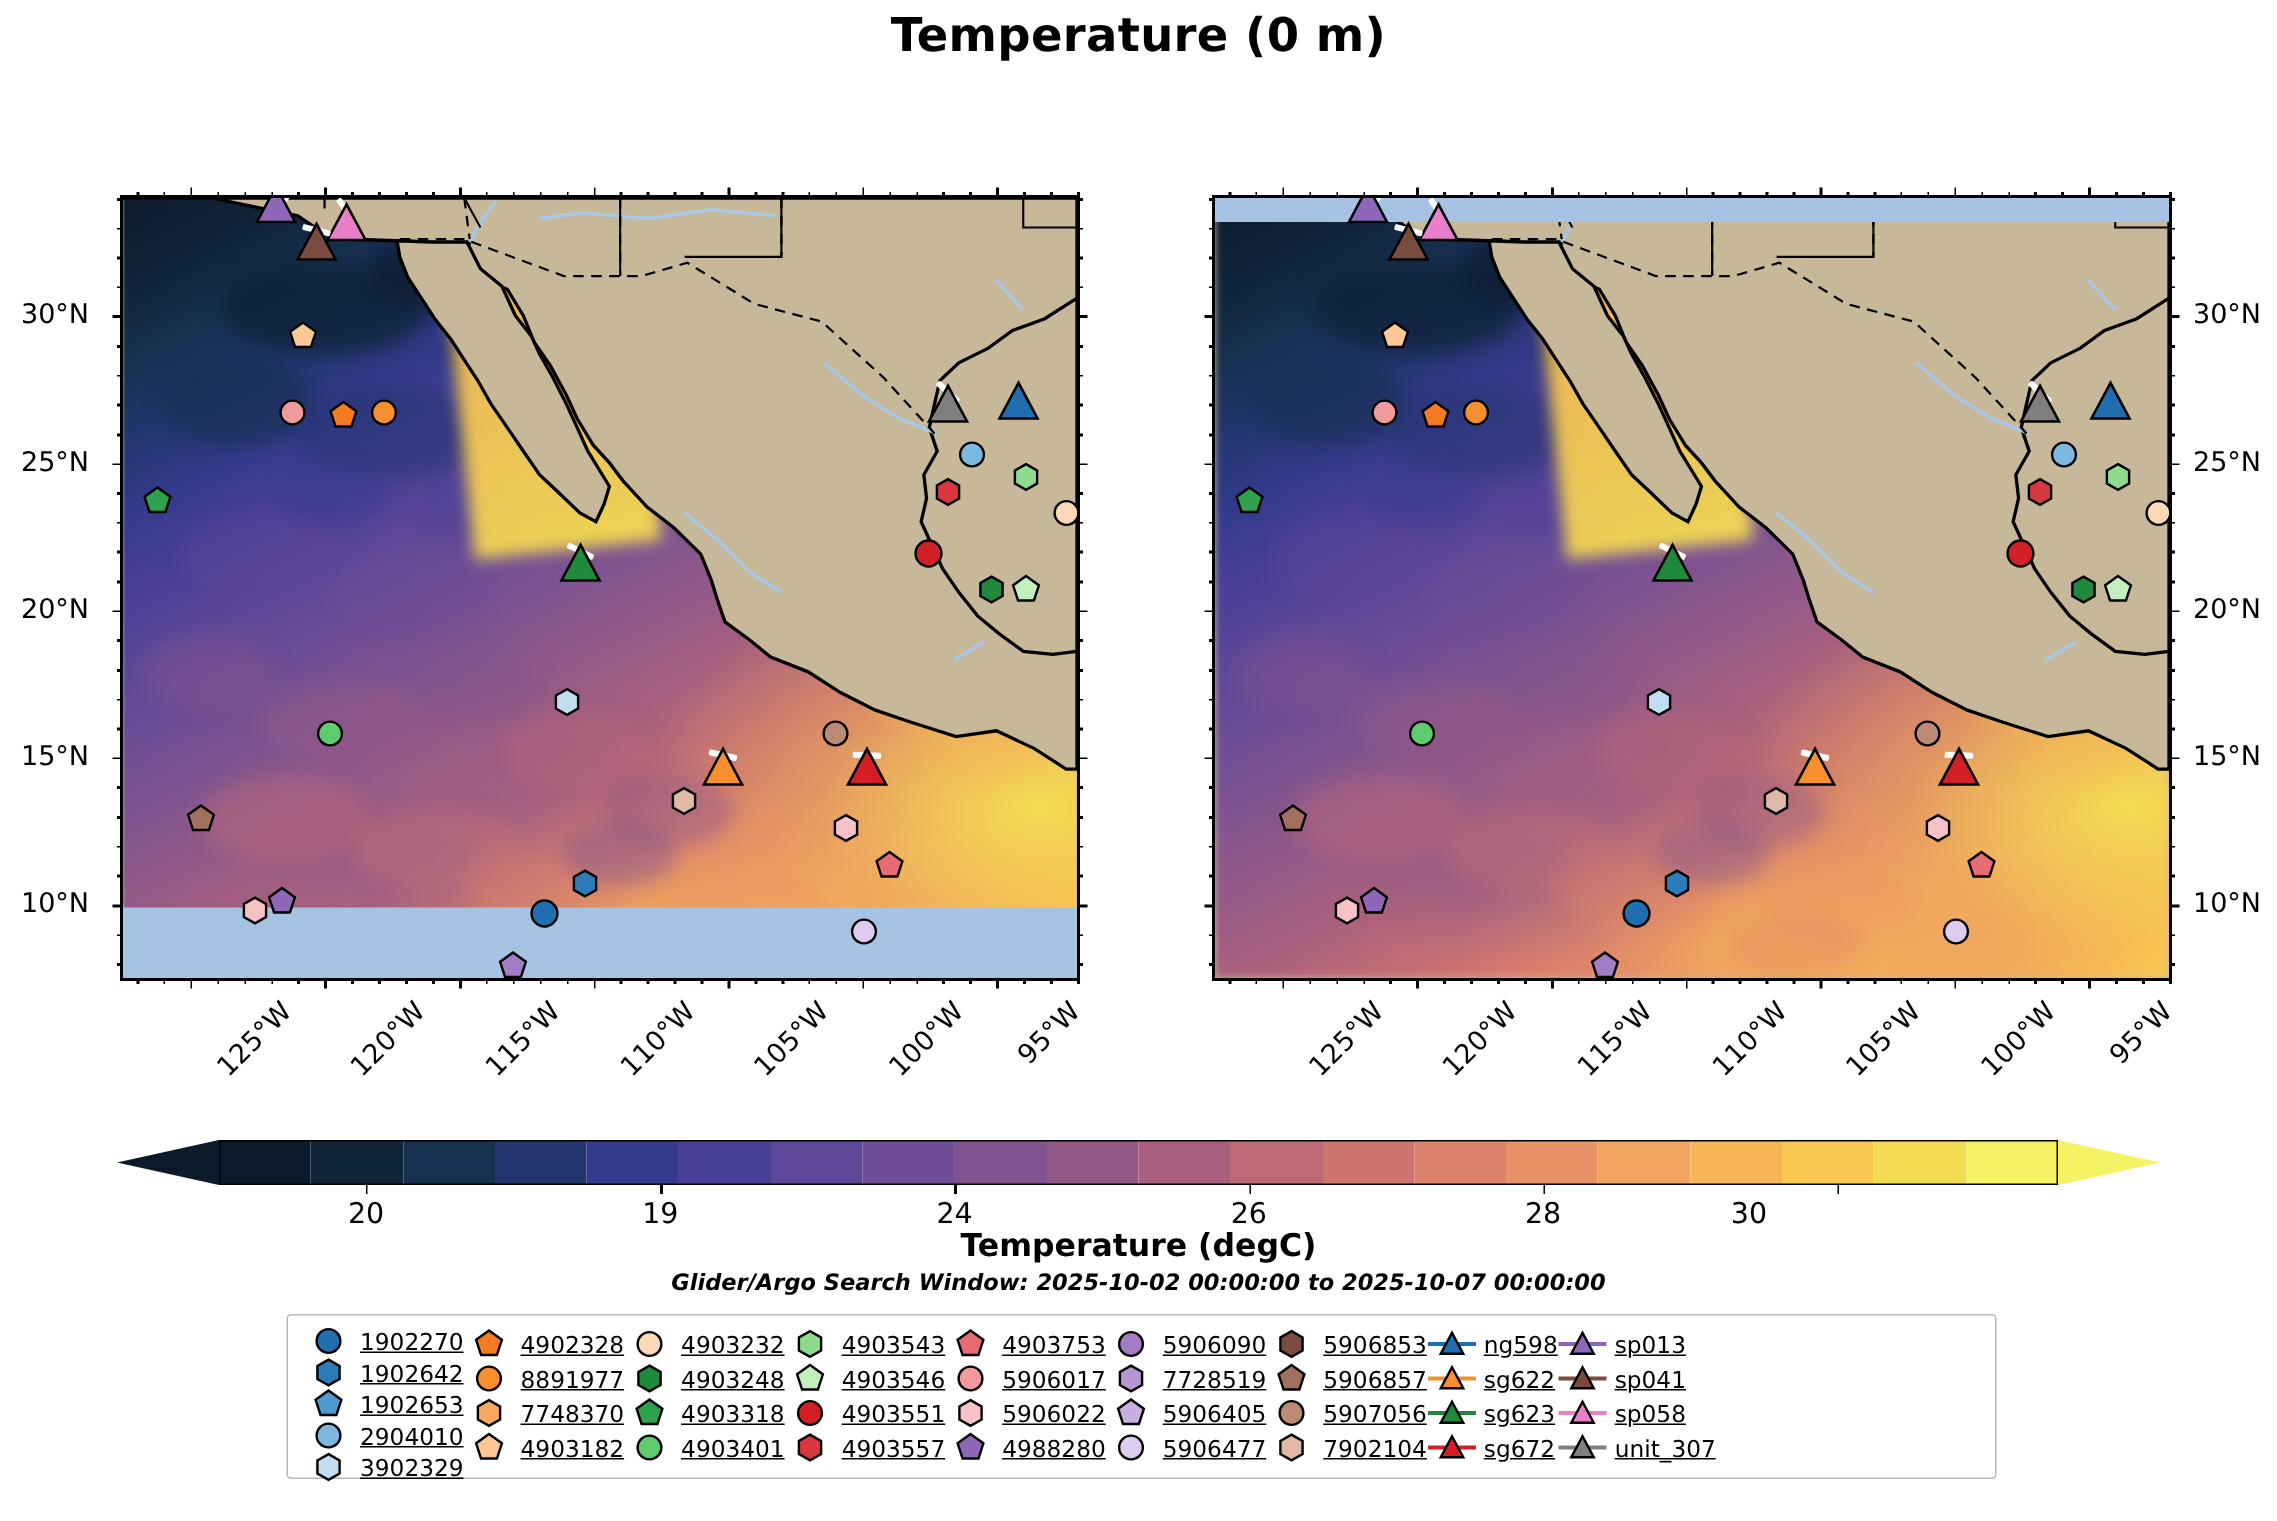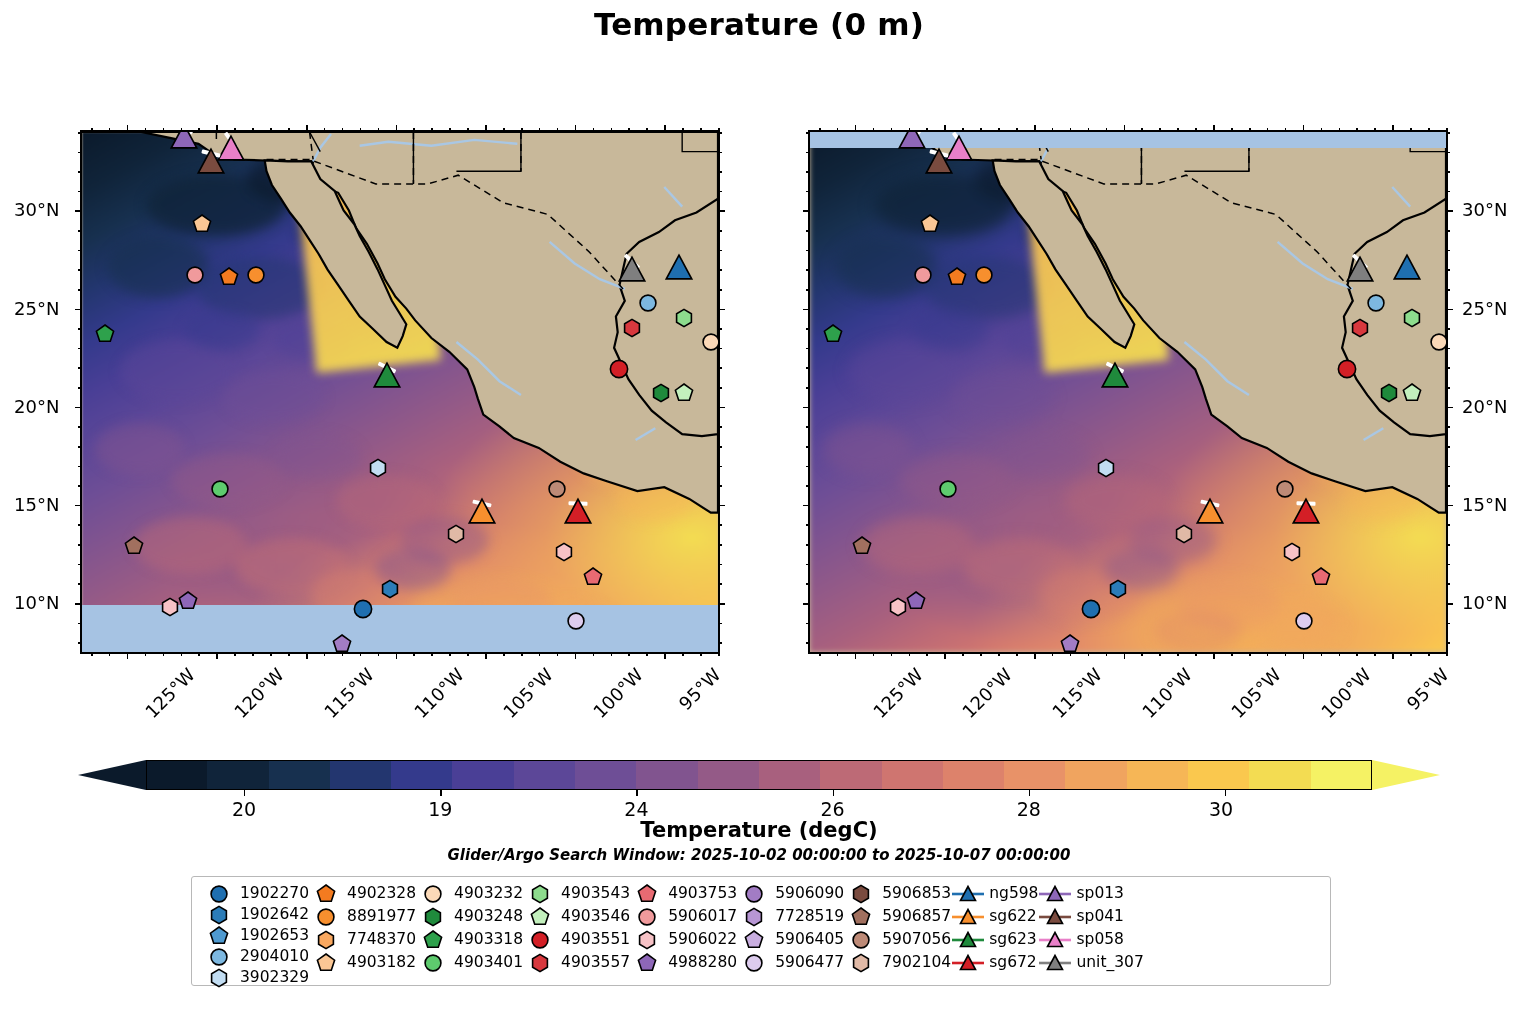--- a/index.html
+++ b/index.html
@@ -61,21 +61,21 @@
               font-size:21px;font-weight:bold;}
   #cbar-sub{position:absolute;left:0;top:846px;width:1518px;text-align:center;
             font-size:15px;font-weight:bold;font-style:italic;}
 
   
   #legend{position:absolute;left:191px;top:876px;width:1140px;height:110px;
           border:1px solid #b8b8b8;border-radius:3px;background:#fff;
           box-sizing:border-box;padding:7px 10px 5px 10px;}
   #legend-cols{display:flex;gap:0px;height:100%;}
   .lcol{display:flex;flex-direction:column;gap:1px;}
-  .lrow{display:flex;align-items:flex-start;height:22px;}
+  .lrow{display:flex;align-items:flex-end;height:22px;text-decoration:underline;}
   .lrow .sw{width:34px;height:20px;position:relative;flex:0 0 34px;}
   .lrow .lb{font-size:15.5px;white-space:nowrap;padding-left:4px;}
   .lrow .sw svg{position:absolute;left:50%;top:50%;transform:translate(-50%,-50%);}
 </style>
 </head>
 <body>
 
 <div id="fig-title">Temperature (0 m)</div>
 
 <div class="panel" id="panel-left">
@@ -940,21 +940,21 @@
       <div class="cb-lab" style="left:166.07999999999998px;">20</div>
       <div class="cb-tick" style="left:362.24px;"></div>
       <div class="cb-lab" style="left:362.24px;">19</div>
       <div class="cb-tick" style="left:558.4000000000001px;"></div>
       <div class="cb-lab" style="left:558.4000000000001px;">24</div>
       <div class="cb-tick" style="left:754.5600000000001px;"></div>
       <div class="cb-lab" style="left:754.5600000000001px;">26</div>
       <div class="cb-tick" style="left:950.7199999999999px;"></div>
       <div class="cb-lab" style="left:950.7199999999999px;">28</div>
       <div class="cb-tick" style="left:1146.88px;"></div>
-      <div class="cb-lab" style="left:1143px;">30</div>
+      <div class="cb-lab" style="left:1088px;">30</div>
     </div>
 </div>
 <div id="cbar-title">Temperature (degC)</div>
 <div id="cbar-sub">Glider/Argo Search Window: 2025-10-02 00:00:00 to 2025-10-07 00:00:00</div>
 
 <div id="legend">
   <div id="legend-cols">
       <div class="lcol">
         <div class="lrow">
        <span class="sw">

